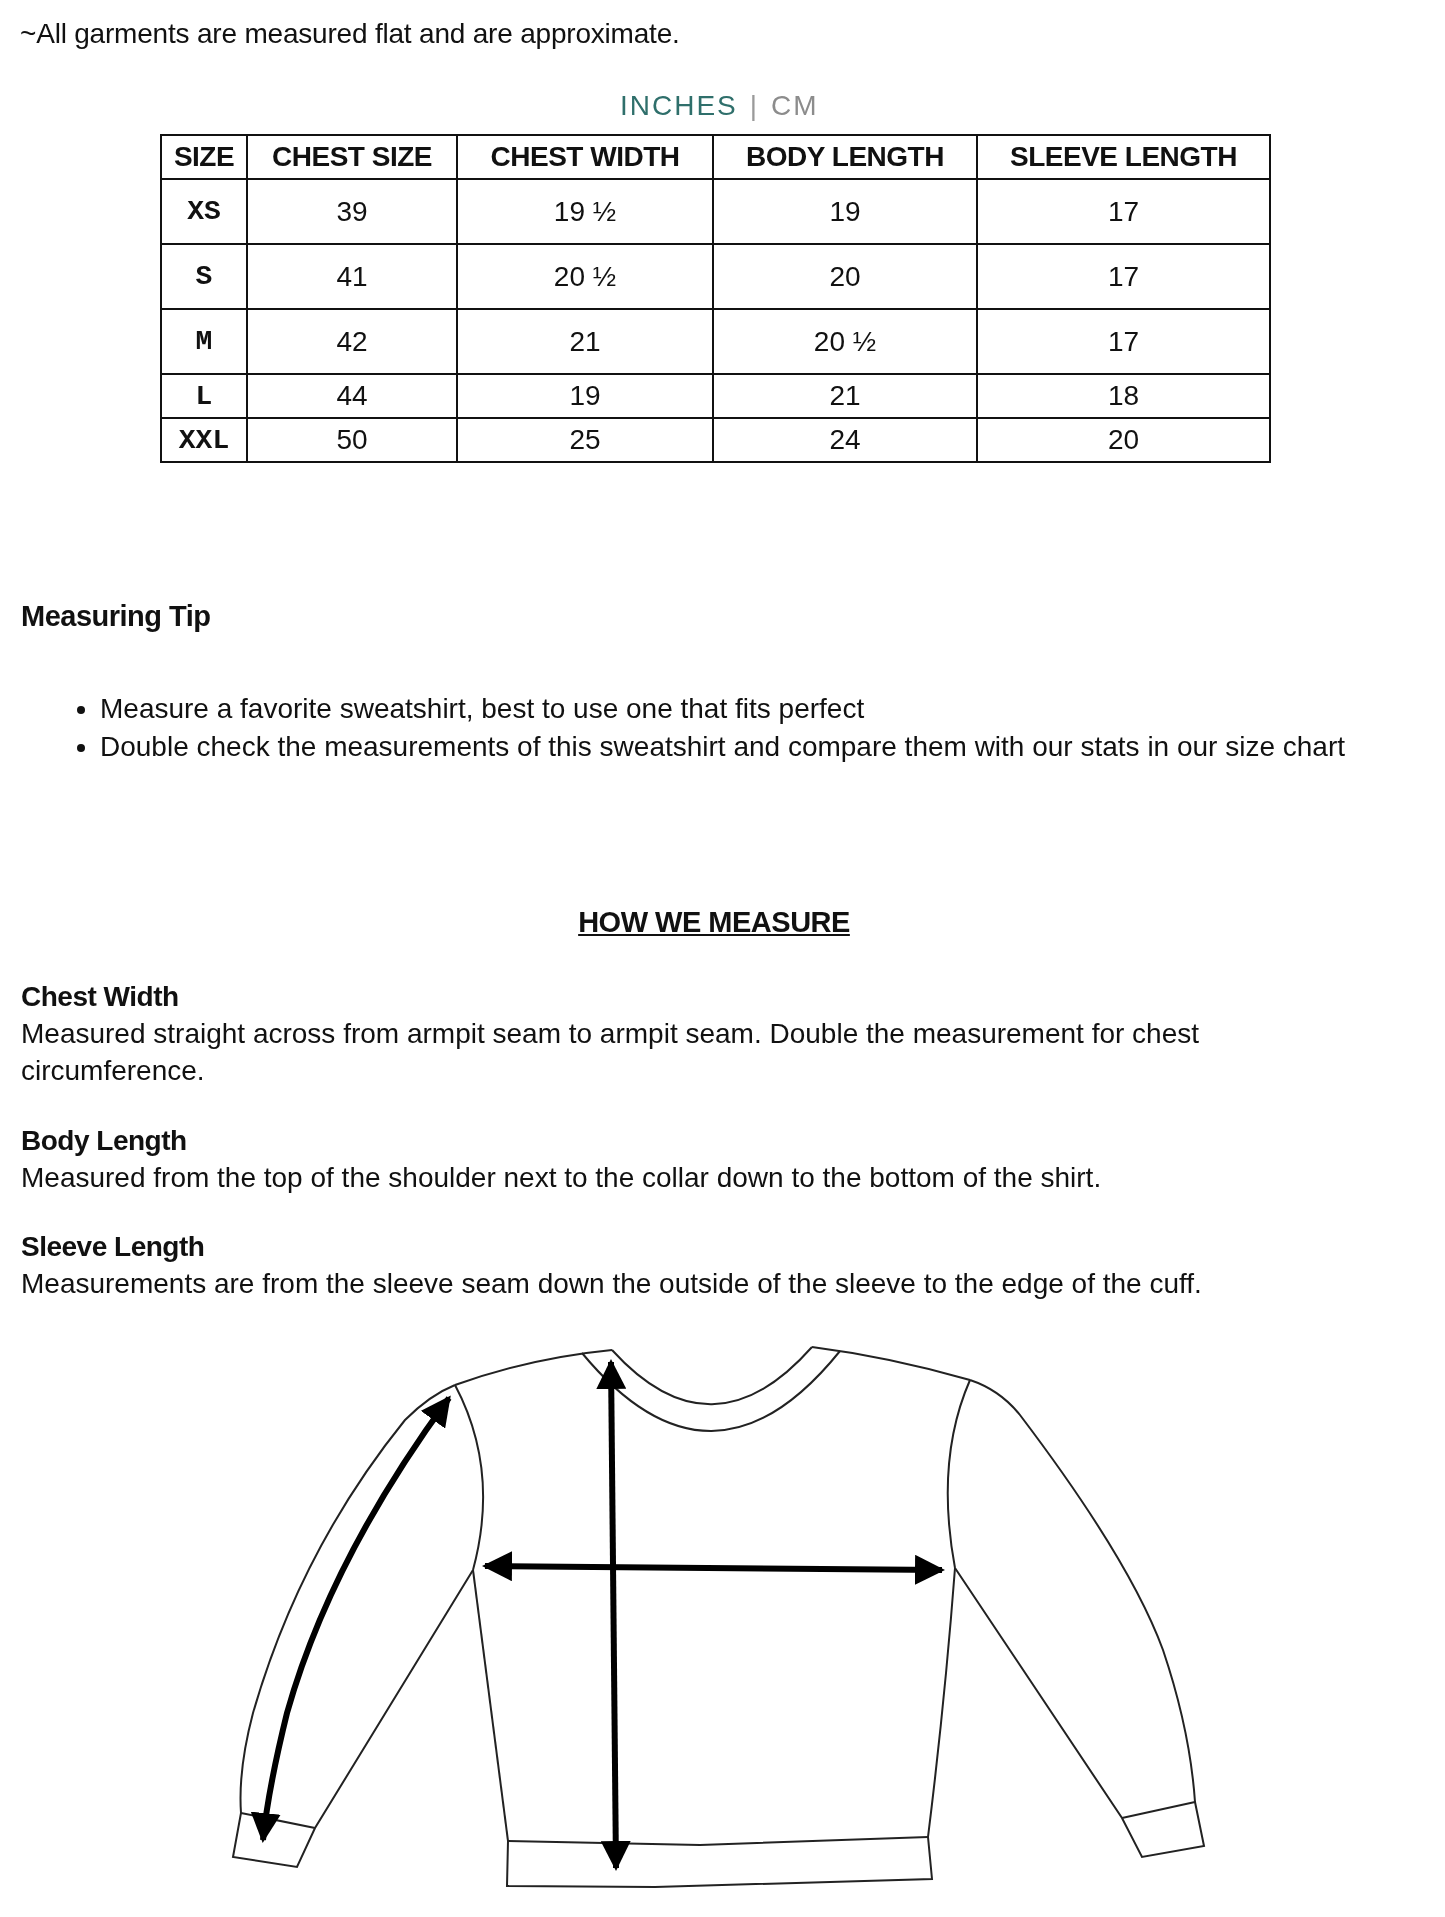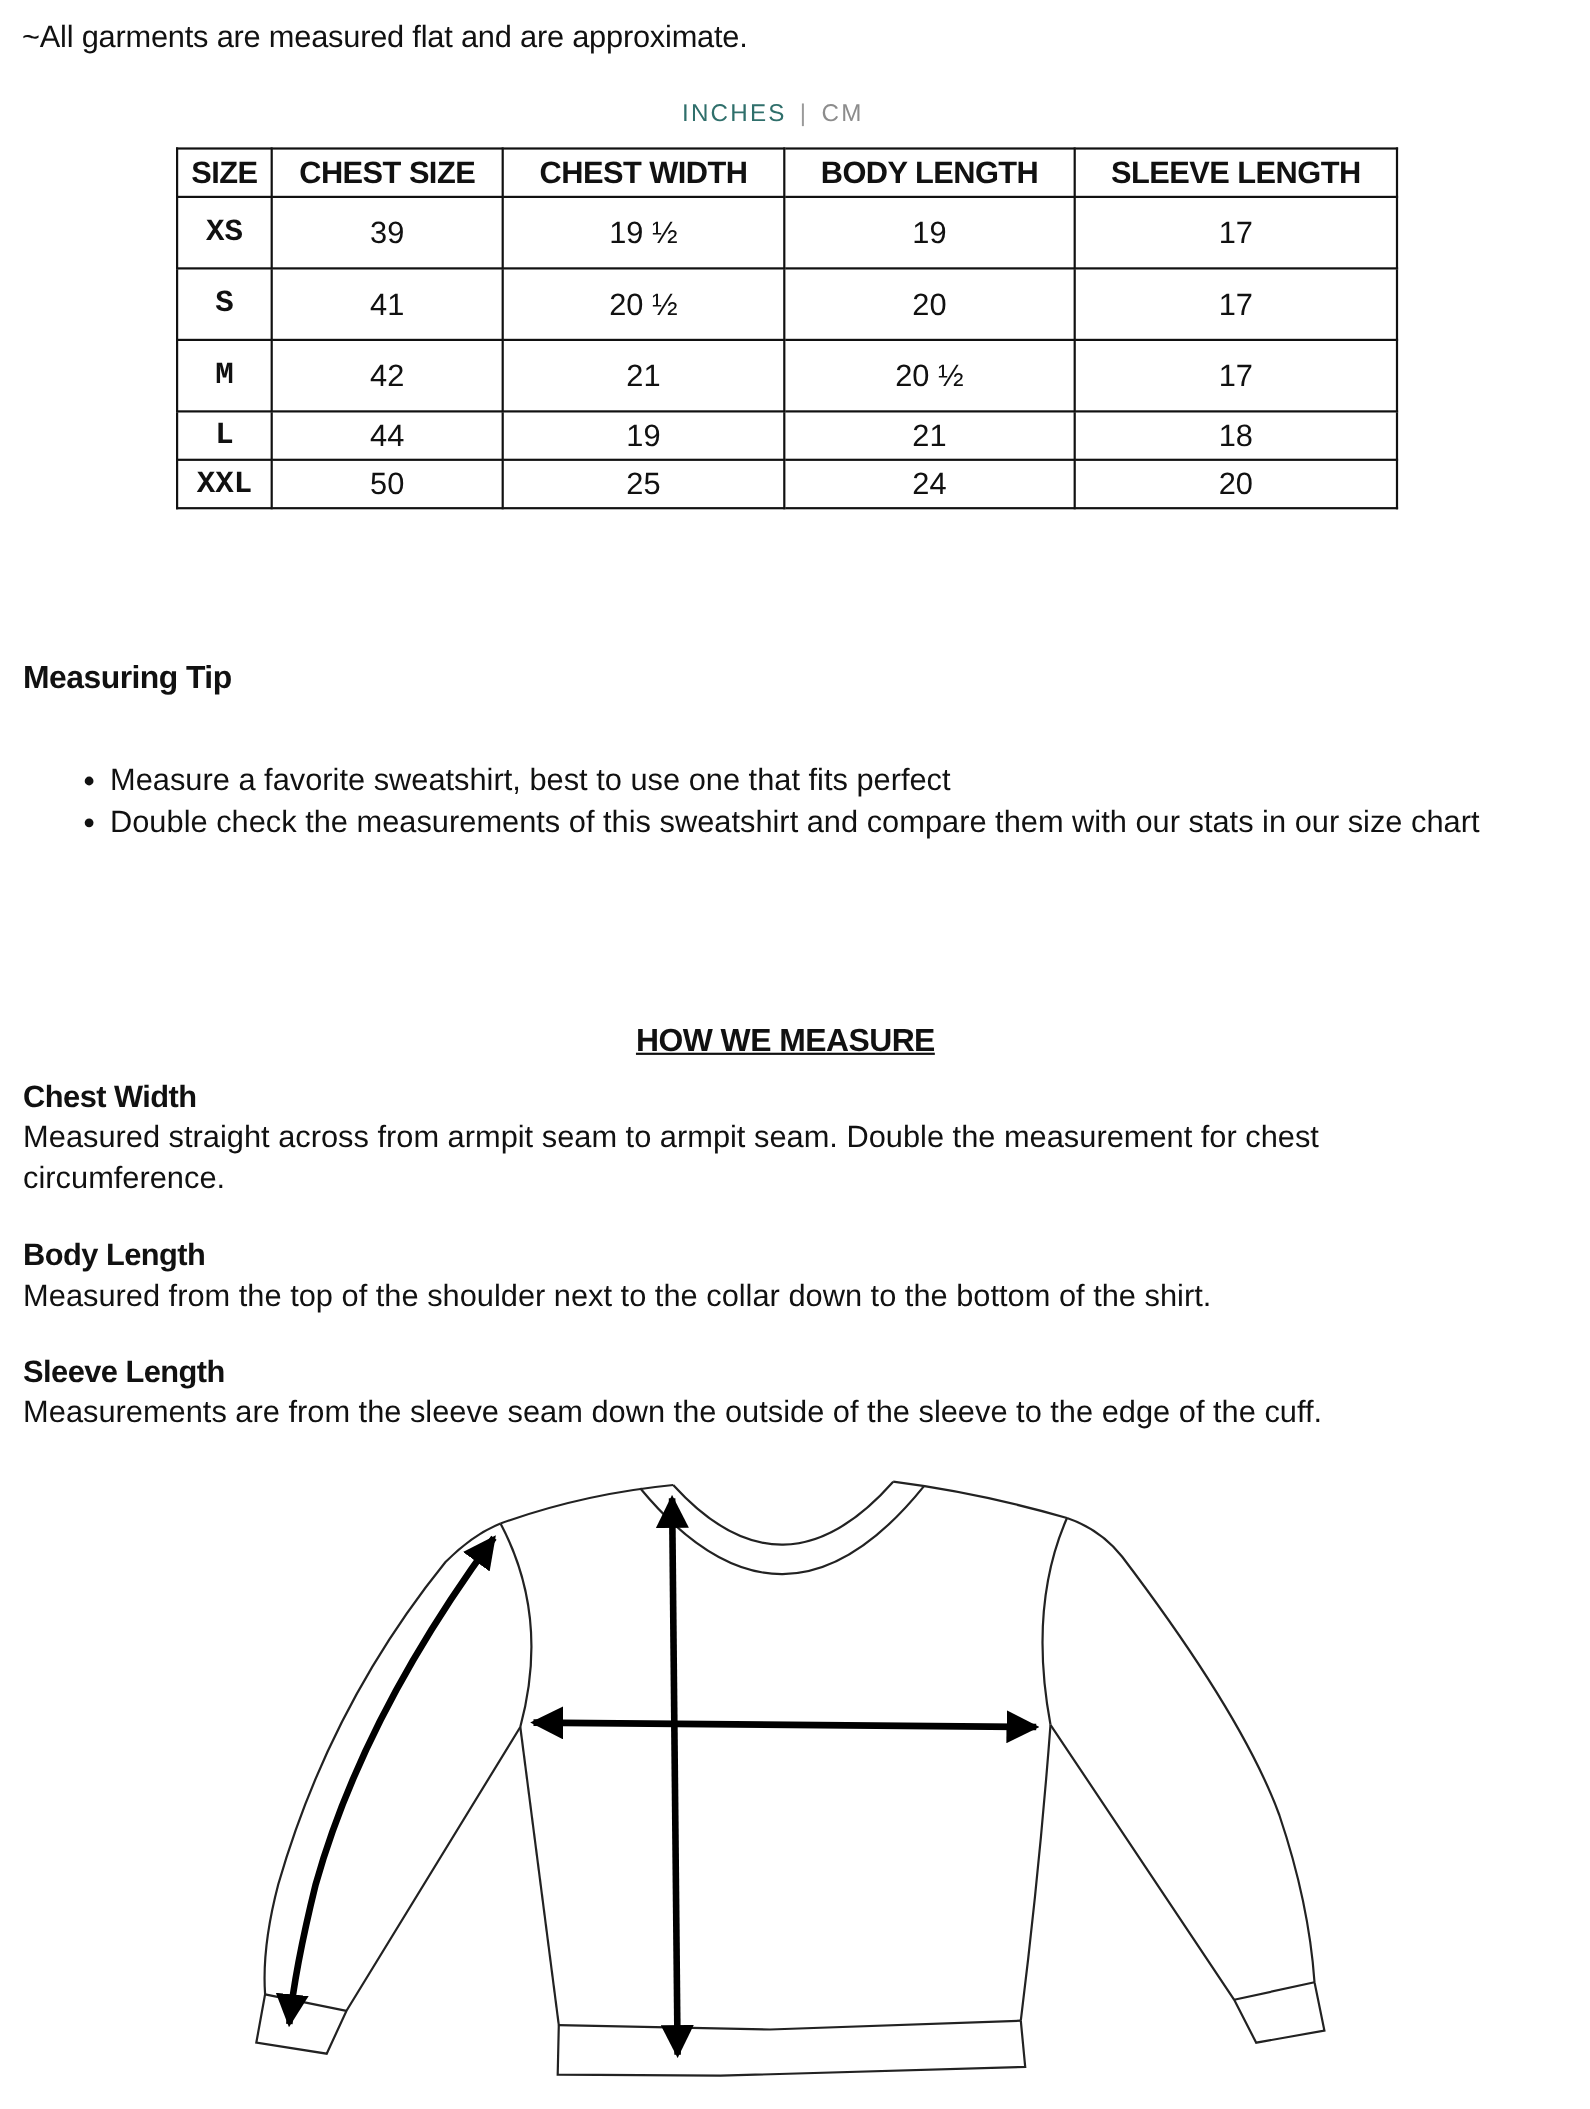--- a/index.html
+++ b/index.html
@@ -1,42 +1,42 @@
 <!DOCTYPE html>
 <html><head>
 <meta charset="utf-8">
 <style>
   html, body { margin: 0; padding: 0; background: #ffffff; }
   body {
     width: 1445px; height: 1917px; position: relative; overflow: hidden;
     font-family: "Liberation Sans", "DejaVu Sans", sans-serif; color: #111111;
   }
   .note { position: absolute; left: 20px; top: 18px; font-size: 28px; letter-spacing: -0.2px; }
-  .units { position: absolute; left: 620px; top: 90px; font-size: 22px; letter-spacing: 2px; }
+  .units { position: absolute; left: 620px; top: 90px; font-size: 28px; letter-spacing: 2px; }
   .units .inch { color: #2f6f6b; cursor: pointer; }
   .units .sep { color: #9a9a9a; margin: 0 12px; font-weight: 300; }
   .units .cm { color: #8c8c8c; cursor: pointer; }
 
   table.size {
     position: absolute; left: 160px; top: 134px;
     border-collapse: collapse; border: 2px solid #111;
     font-size: 28px;
   }
   table.size th, table.size td { border: 2px solid #111; text-align: center; padding: 0; }
   table.size th { font-weight: bold; height: 42px; letter-spacing: -0.5px; }
   table.size td { height: 63px; }
   table.size tr.short td { height: 42px; }
   table.size td.sz { font-weight: bold; font-family: Liberation Mono, monospace; }
   .c0 { width: 84px; } .c1 { width: 208px; } .c2 { width: 254px; } .c3 { width: 262px; } .c4 { width: 291px; }
 
   .tip-title { position: absolute; left: 21px; top: 600px; font-size: 29px; font-weight: bold; letter-spacing: -0.5px; }
   ul.tips { position: absolute; left: 62px; top: 690px; margin: 0; padding: 0 0 0 38px; font-size: 28px; line-height: 38px; }
   ul.tips li { padding-left: 0; }
 
-  .how { position: absolute; left: 0; width: 1428px; top: 906px; text-align: center; font-size: 29px; font-weight: bold; text-decoration: underline; letter-spacing: -0.5px; margin-top: 24px; }
+  .how { position: absolute; left: 0; width: 1428px; top: 906px; text-align: center; font-size: 29px; font-weight: bold; text-decoration: underline; letter-spacing: -0.5px; }
 
   .sec { position: absolute; left: 21px; font-size: 28px; line-height: 37px; width: 1260px; }
   .sec .h { font-weight: bold; letter-spacing: -0.5px; }
   #sec-chest { top: 978px; }
   #sec-body { top: 1122px; }
   #sec-sleeve { top: 1228px; }
 
   svg.diagram { position: absolute; left: 0; top: 0; }
 </style>
 </head>

